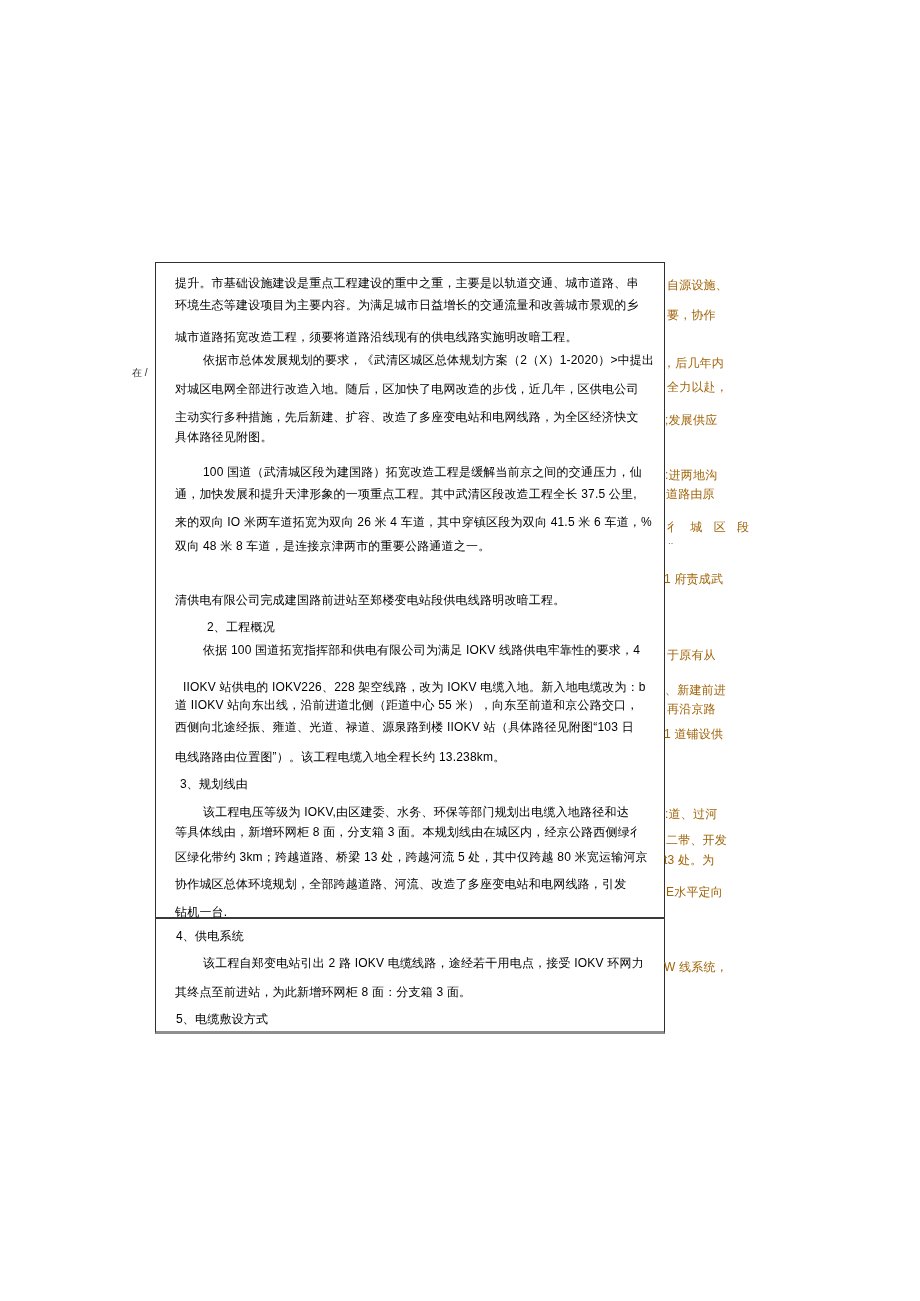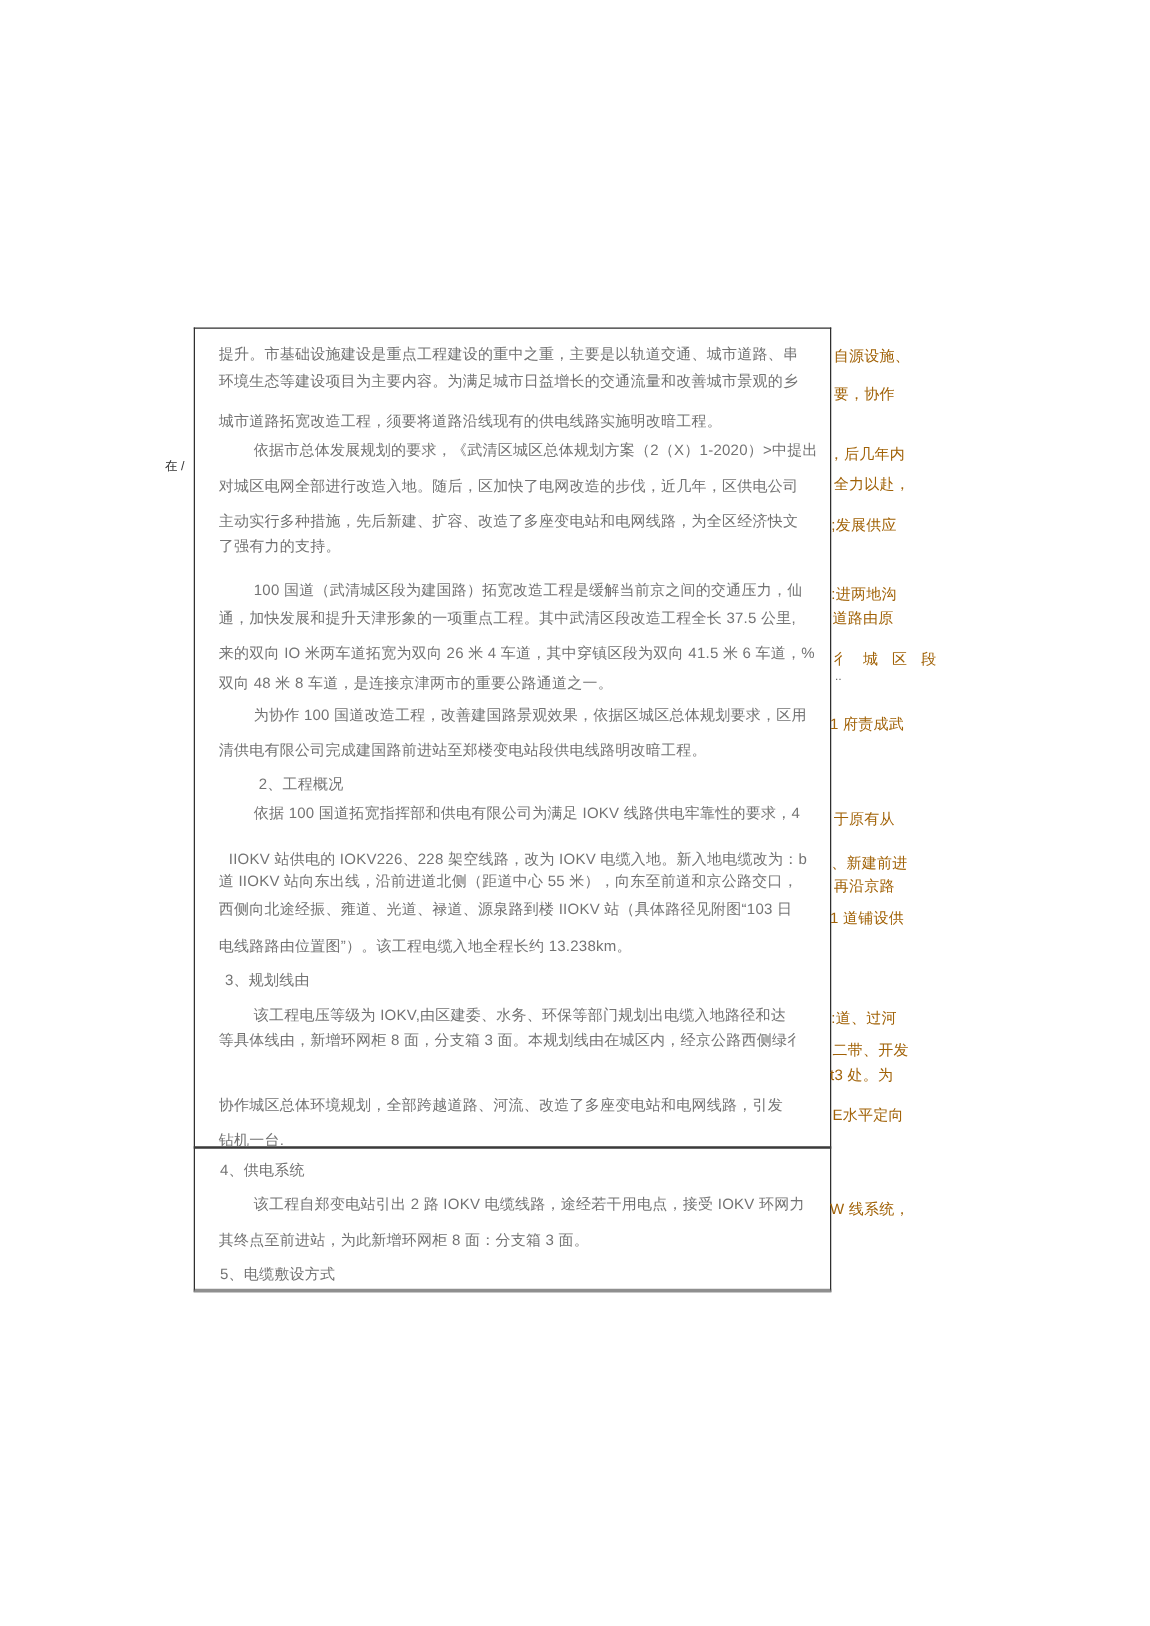--- a/index.html
+++ b/index.html
@@ -26,21 +26,21 @@
     left:155px;top:917px;
     width:510px;height:2px;
     background:#3a3a3a;
   }
   .tline{
     position:absolute;
     font-size:12px;
     line-height:14px;
     white-space:nowrap;
     letter-spacing:0.2px;
-    color:#737373;
+    color:#000000;
   }
   .frag{
     position:absolute;
     font-size:12px;
     line-height:14px;
     white-space:nowrap;
     letter-spacing:0.2px;
     color:#a16207;
   }
   .frag-wide{letter-spacing:4px;}
@@ -64,36 +64,36 @@
   <div class="divider"></div>
 
   <div class="margin-note">在 /</div>
 
   <div class="tline" style="left:175px;top:276px">提升。市基础设施建设是重点工程建设的重中之重，主要是以轨道交通、城市道路、串</div>
   <div class="tline" style="left:175px;top:330px">城市道路拓宽改造工程，须要将道路沿线现有的供电线路实施明改暗工程。</div>
   <div class="tline" style="left:175px;top:298px">环境生态等建设项目为主要内容。为满足城市日益增长的交通流量和改善城市景观的乡</div>
   <div class="tline" style="left:203px;top:353px">依据市总体发展规划的要求，《武清区城区总体规划方案（2（X）1-2020）&gt;中提出</div>
   <div class="tline" style="left:175px;top:382px">对城区电网全部进行改造入地。随后，区加快了电网改造的步伐，近几年，区供电公司</div>
   <div class="tline" style="left:175px;top:410px">主动实行多种措施，先后新建、扩容、改造了多座变电站和电网线路，为全区经济快文</div>
-  <div class="tline" style="left:175px;top:430px">了强有力的支持。</div>
+  <div class="tline" style="left:175px;top:430px">具体路径见附图。</div>
   <div class="tline" style="left:203px;top:465px">100 国道（武清城区段为建国路）拓宽改造工程是缓解当前京之间的交通压力，仙</div>
   <div class="tline" style="left:175px;top:487px">通，加快发展和提升天津形象的一项重点工程。其中武清区段改造工程全长 37.5 公里,</div>
   <div class="tline" style="left:175px;top:515px">来的双向 IO 米两车道拓宽为双向 26 米 4 车道，其中穿镇区段为双向 41.5 米 6 车道，%</div>
   <div class="tline" style="left:175px;top:539px">双向 48 米 8 车道，是连接京津两市的重要公路通道之一。</div>
-  <div class="tline" style="left:203px;top:565px">为协作 100 国道改造工程，改善建国路景观效果，依据区城区总体规划要求，区用</div>
   <div class="tline" style="left:175px;top:593px">清供电有限公司完成建国路前进站至郑楼变电站段供电线路明改暗工程。</div>
   <div class="tline" style="left:207px;top:620px">2、工程概况</div>
   <div class="tline" style="left:203px;top:643px">依据 100 国道拓宽指挥部和供电有限公司为满足 IOKV 线路供电牢靠性的要求，4</div>
   <div class="tline" style="left:183px;top:680px">IIOKV 站供电的 IOKV226、228 架空线路，改为 IOKV 电缆入地。新入地电缆改为：b</div>
   <div class="tline" style="left:175px;top:698px">道 IIOKV 站向东出线，沿前进道北侧（距道中心 55 米），向东至前道和京公路交口，</div>
   <div class="tline" style="left:175px;top:720px">西侧向北途经振、雍道、光道、禄道、源泉路到楼 IIOKV 站（具体路径见附图“103 日</div>
   <div class="tline" style="left:175px;top:750px">电线路路由位置图”）。该工程电缆入地全程长约 13.238km。</div>
   <div class="tline" style="left:180px;top:777px">3、规划线由</div>
   <div class="tline" style="left:203px;top:805px">该工程电压等级为 IOKV,由区建委、水务、环保等部门规划出电缆入地路径和达</div>
   <div class="tline" style="left:175px;top:825px">等具体线由，新增环网柜 8 面，分支箱 3 面。本规划线由在城区内，经京公路西侧绿彳</div>
+  <div class="tline" style="left:175px;top:850px">区绿化带约 3km；跨越道路、桥梁 13 处，跨越河流 5 处，其中仅跨越 80 米宽运输河京</div>
   <div class="tline" style="left:175px;top:877px">协作城区总体环境规划，全部跨越道路、河流、改造了多座变电站和电网线路，引发</div>
   <div class="tline" style="left:175px;top:905px">钻机一台.</div>
 
   <div class="tline" style="left:176px;top:929px">4、供电系统</div>
   <div class="tline" style="left:203px;top:956px">该工程自郑变电站引出 2 路 IOKV 电缆线路，途经若干用电点，接受 IOKV 环网力</div>
   <div class="tline" style="left:175px;top:985px">其终点至前进站，为此新增环网柜 8 面：分支箱 3 面。</div>
   <div class="tline" style="left:176px;top:1012px">5、电缆敷设方式</div>
 
   <div class="frag" style="left:667px;top:278px">自源设施、</div>
   <div class="frag" style="left:667px;top:308px">要，协作</div>

